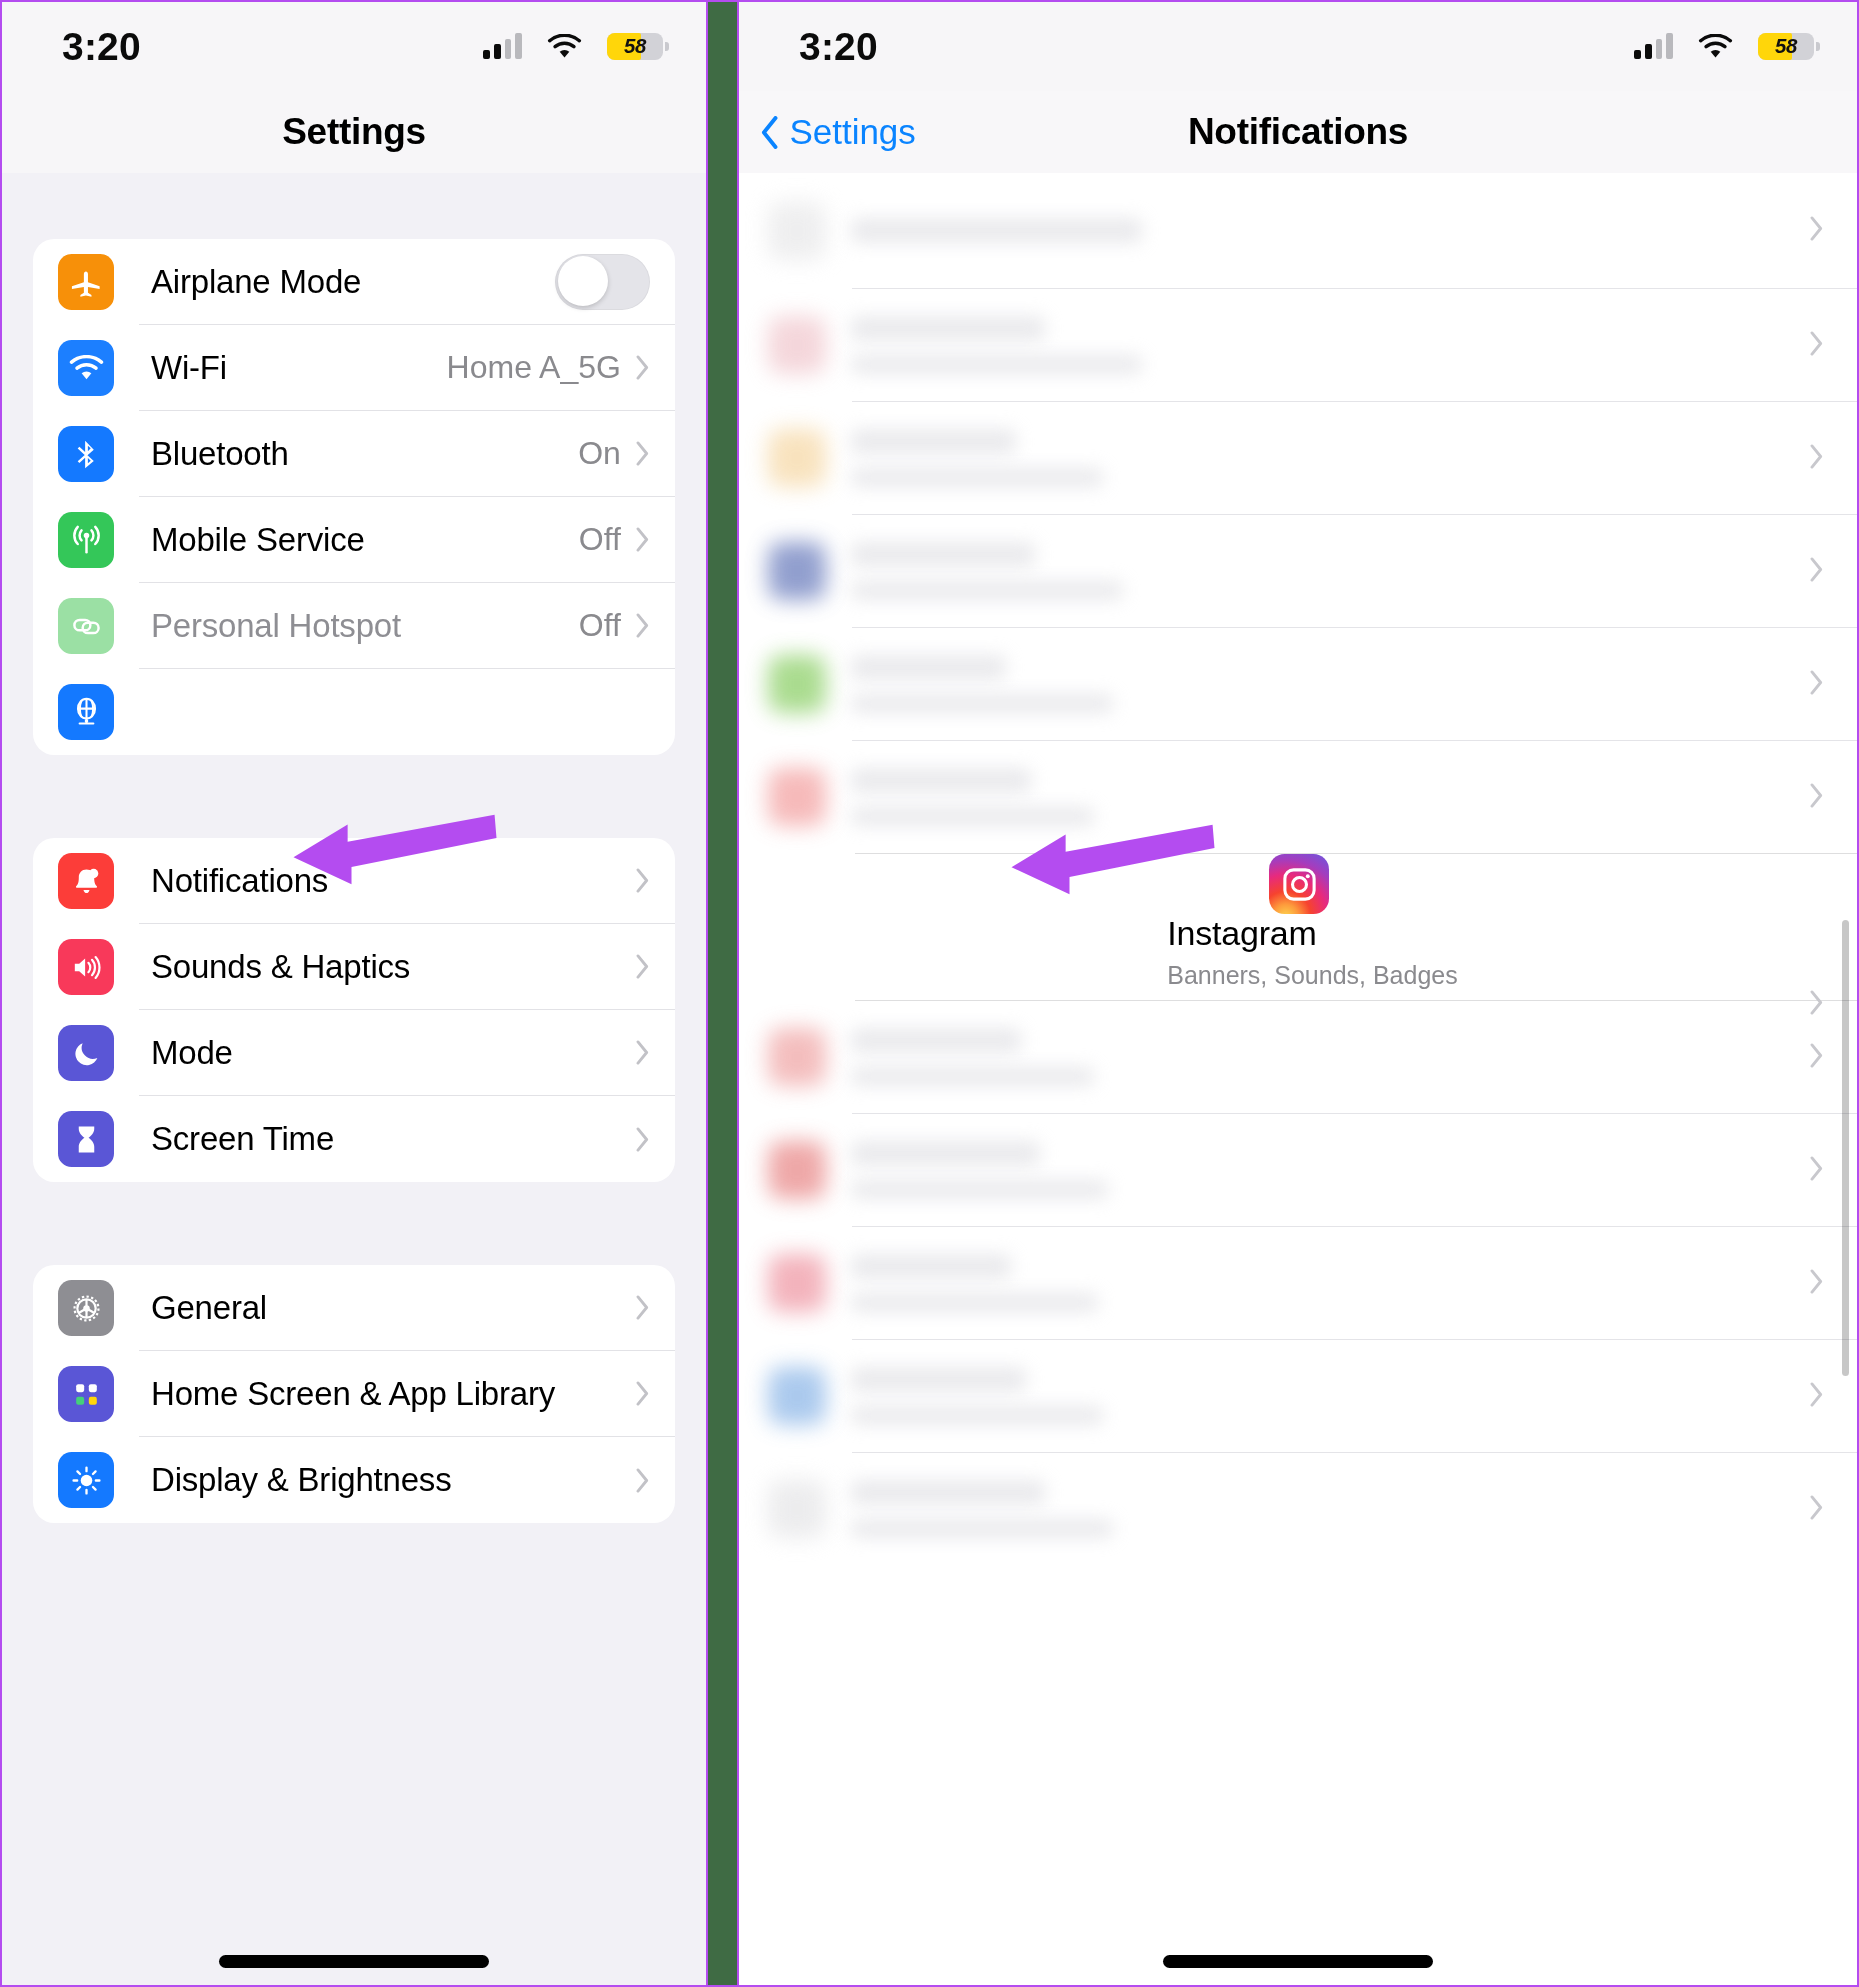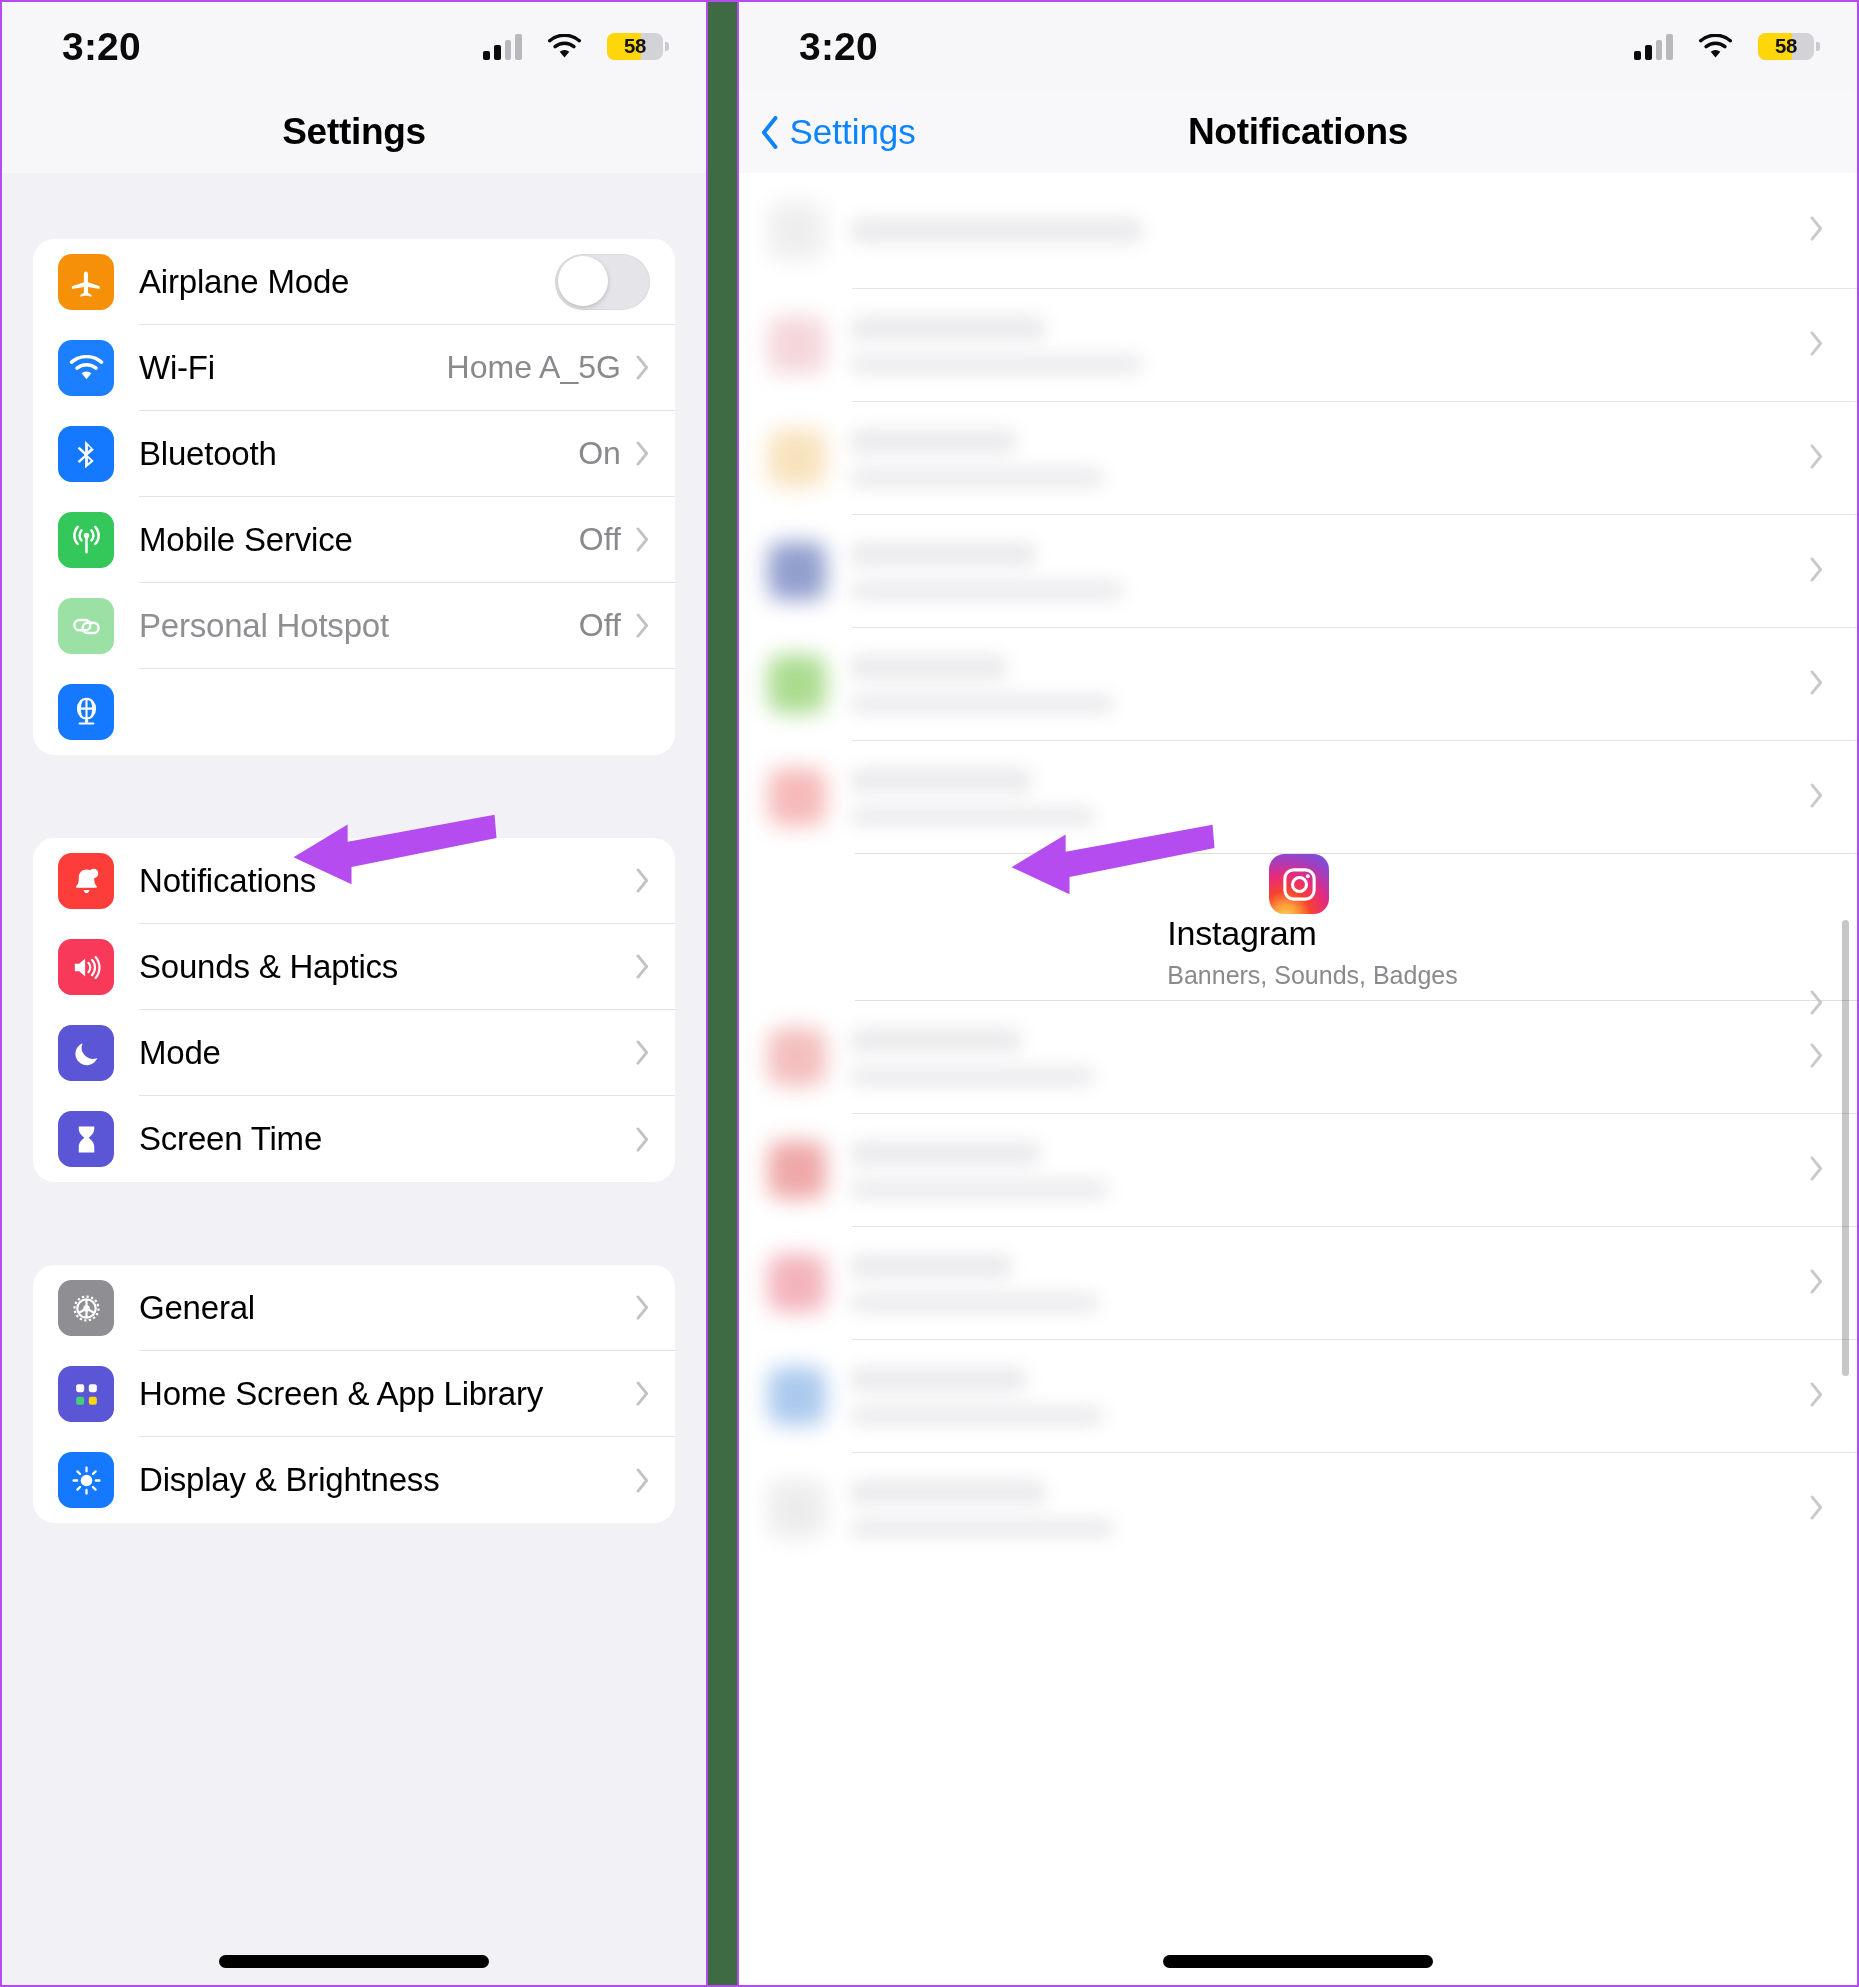--- a/index.html
+++ b/index.html
@@ -39,21 +39,21 @@
     justify-content: space-between;
     padding: 0 43px 0 60px;
   }
   .panel-right .statusbar { padding: 0 43px 0 60px; }
   .clock {
     font-size: 39px;
     font-weight: 600;
     color: #0b0b0b;
     letter-spacing: 0.2px;
   }
-  .status-icons { display: flex; align-items: flex-end; gap: 25px; }
+  .status-icons { display: flex; align-items: center; gap: 25px; font-style: italic; }
 
   .cell-bars { display: flex; align-items: flex-end; gap: 3.9px; height: 25px; }
   .cell-bars i { display:block; width: 6.8px; background: #0b0b0b; border-radius: 1.9px; }
   .cell-bars i:nth-child(1){ height: 8.7px; }
   .cell-bars i:nth-child(2){ height: 14.6px; }
   .cell-bars i:nth-child(3){ height: 20.4px; background:#b9b9bd;}
   .cell-bars i:nth-child(4){ height: 26px; background:#b9b9bd;}
 
   .wifi-ico { width: 35px; height: 26px; position: relative; }
   .wifi-ico svg { display:block; }
@@ -133,21 +133,21 @@
   .app-icon {
     width: 56px; height: 56px;
     border-radius: 13.6px;
     flex: 0 0 56px;
     display:flex; align-items:center; justify-content:center;
     margin-right: 25px;
     color:#fff;
   }
   .app-icon svg { display:block; }
 
-  .row-label { font-size: 33px; color:#000; letter-spacing:-0.2px; }
+  .row-label { font-size: 33px; color:#000; letter-spacing:-0.2px;margin-left:12px; }
   .row-label.dim { color:#8e8e93; }
   .row-value { margin-left:auto; font-size: 32px; color:#8a8a8e; padding-right: 15.5px; }
   .chev {
     width: 13.6px; height: 25px; flex:0 0 13.6px;
   }
   .chev svg { display:block; }
 
   
   .toggle {
     margin-left:auto;

